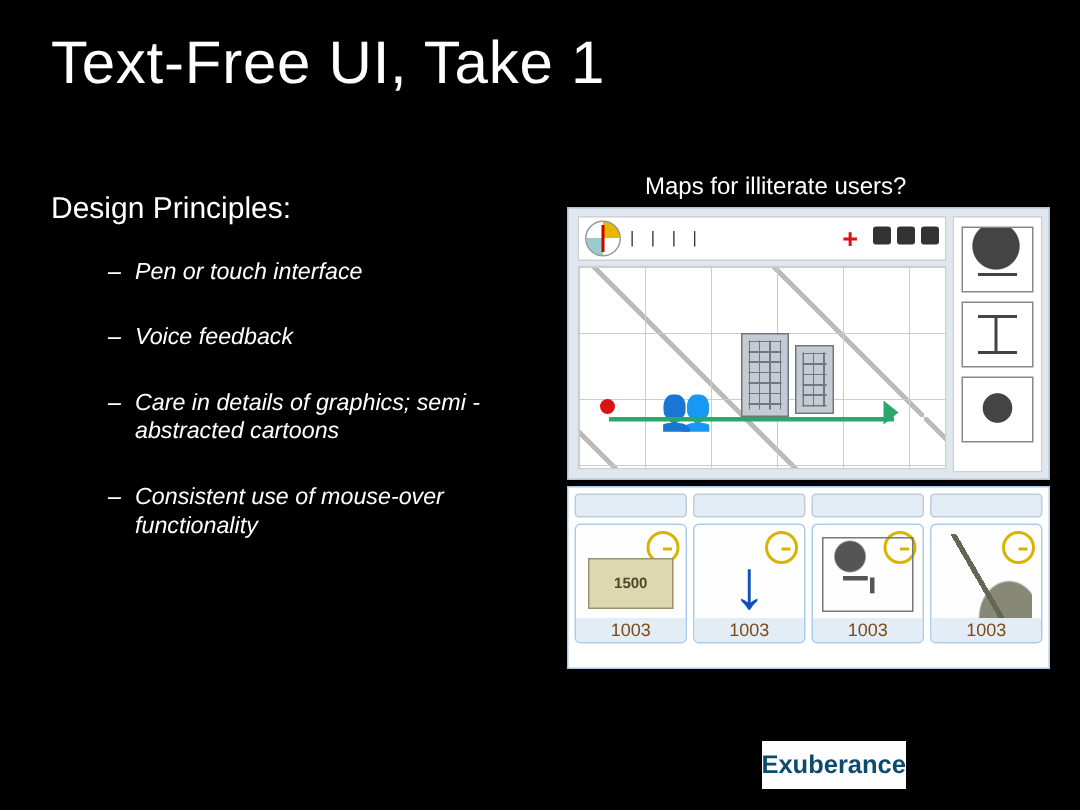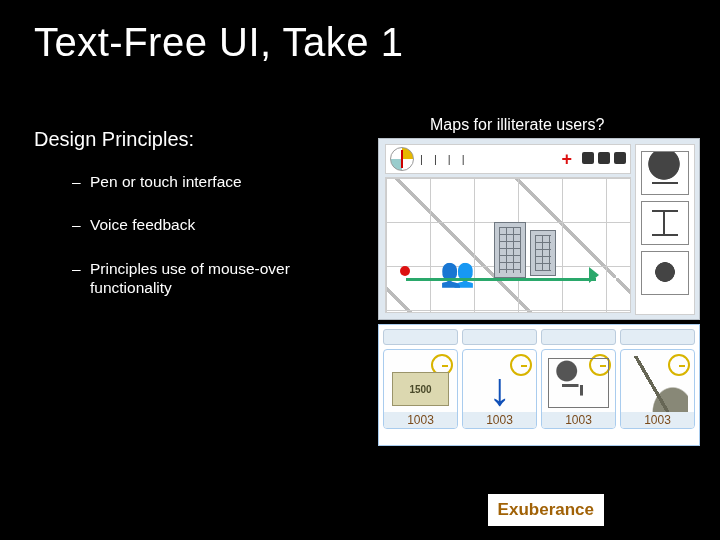--- a/index.html
+++ b/index.html
@@ -36,20 +36,21 @@
     left: 72px;
     top: 172px;
     width: 300px;
     font-size: 15.5px;
     line-height: 1.25;
   }
   .bullet {
     position: relative;
     padding-left: 18px;
     margin-bottom: 24px;
+    font-style: italic;
   }
   .bullet::before {
     content: "–";
     position: absolute;
     left: 0;
     top: 0;
   }
   .caption-top {
     position: absolute;
     left: 430px;
@@ -60,24 +61,24 @@
     position: absolute;
     left: 378px;
     top: 452px;
     font-size: 16px;
   }
   .footer-box {
     position: absolute;
     right: 16px;
     bottom: 14px;
     background: #fff;
-    color: #a16207;
+    color: #0c4a6e;
     font-weight: 700;
     font-size: 17px;
-    padding: 6px 10px;
+    padding: 6px 0;
   }
 
   
   .shot1 {
     position: absolute;
     left: 378px;
     top: 138px;
     width: 322px;
     height: 182px;
     background: #dfe8f0;
@@ -224,21 +225,22 @@
 
 <div class="slide">
 
   <div class="title">Text-Free UI, Take 1</div>
 
   <div class="subhead">Design Principles:</div>
 
   <div class="bullets">
     <div class="bullet">Pen or touch interface</div>
     <div class="bullet">Voice feedback</div>
-    <div class="bullet">Principles use of mouse-over functionality</div>
+    <div class="bullet">Care in details of graphics; semi -abstracted cartoons</div>
+    <div class="bullet">Consistent use of mouse-over functionality</div>
   </div>
 
   <div class="caption-top">Maps for illiterate users?</div>
 
   <div class="shot1">
     <div class="toolbar">
       <div class="compass"></div>
       <div class="marks">| | | |</div>
       <div class="plus">+</div>
       <div class="endicons"><span></span><span></span><span></span></div>

